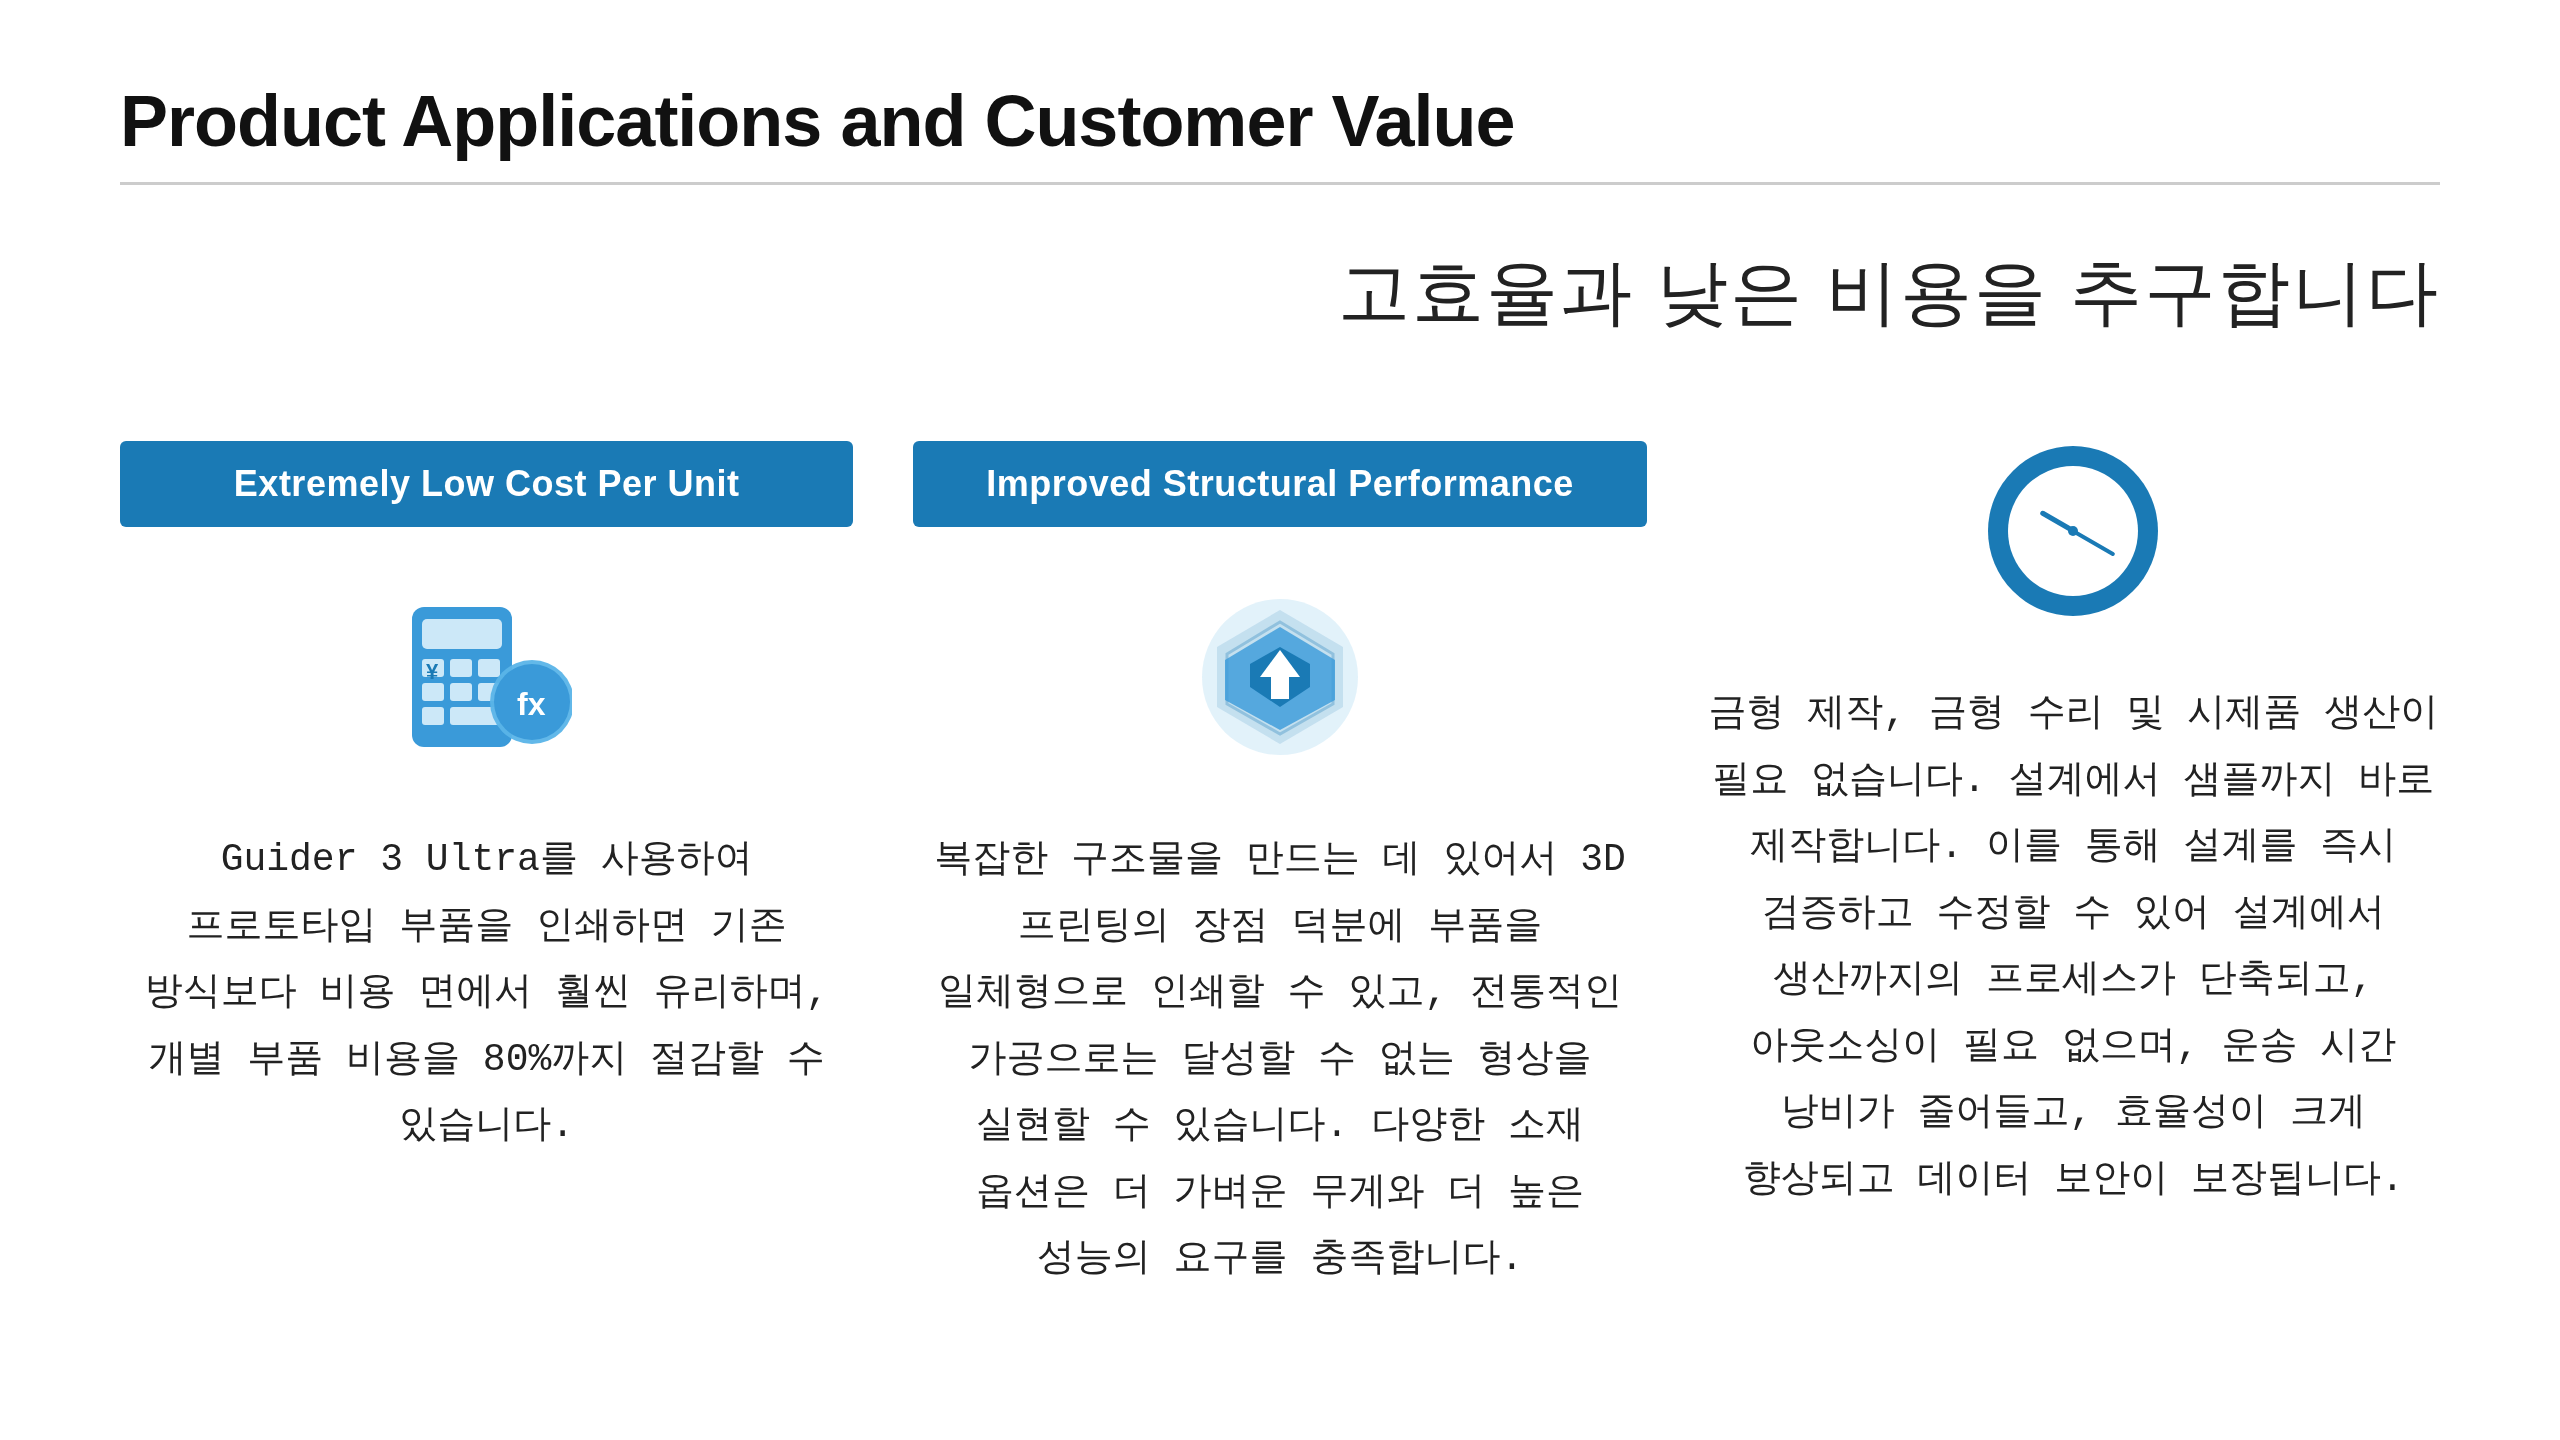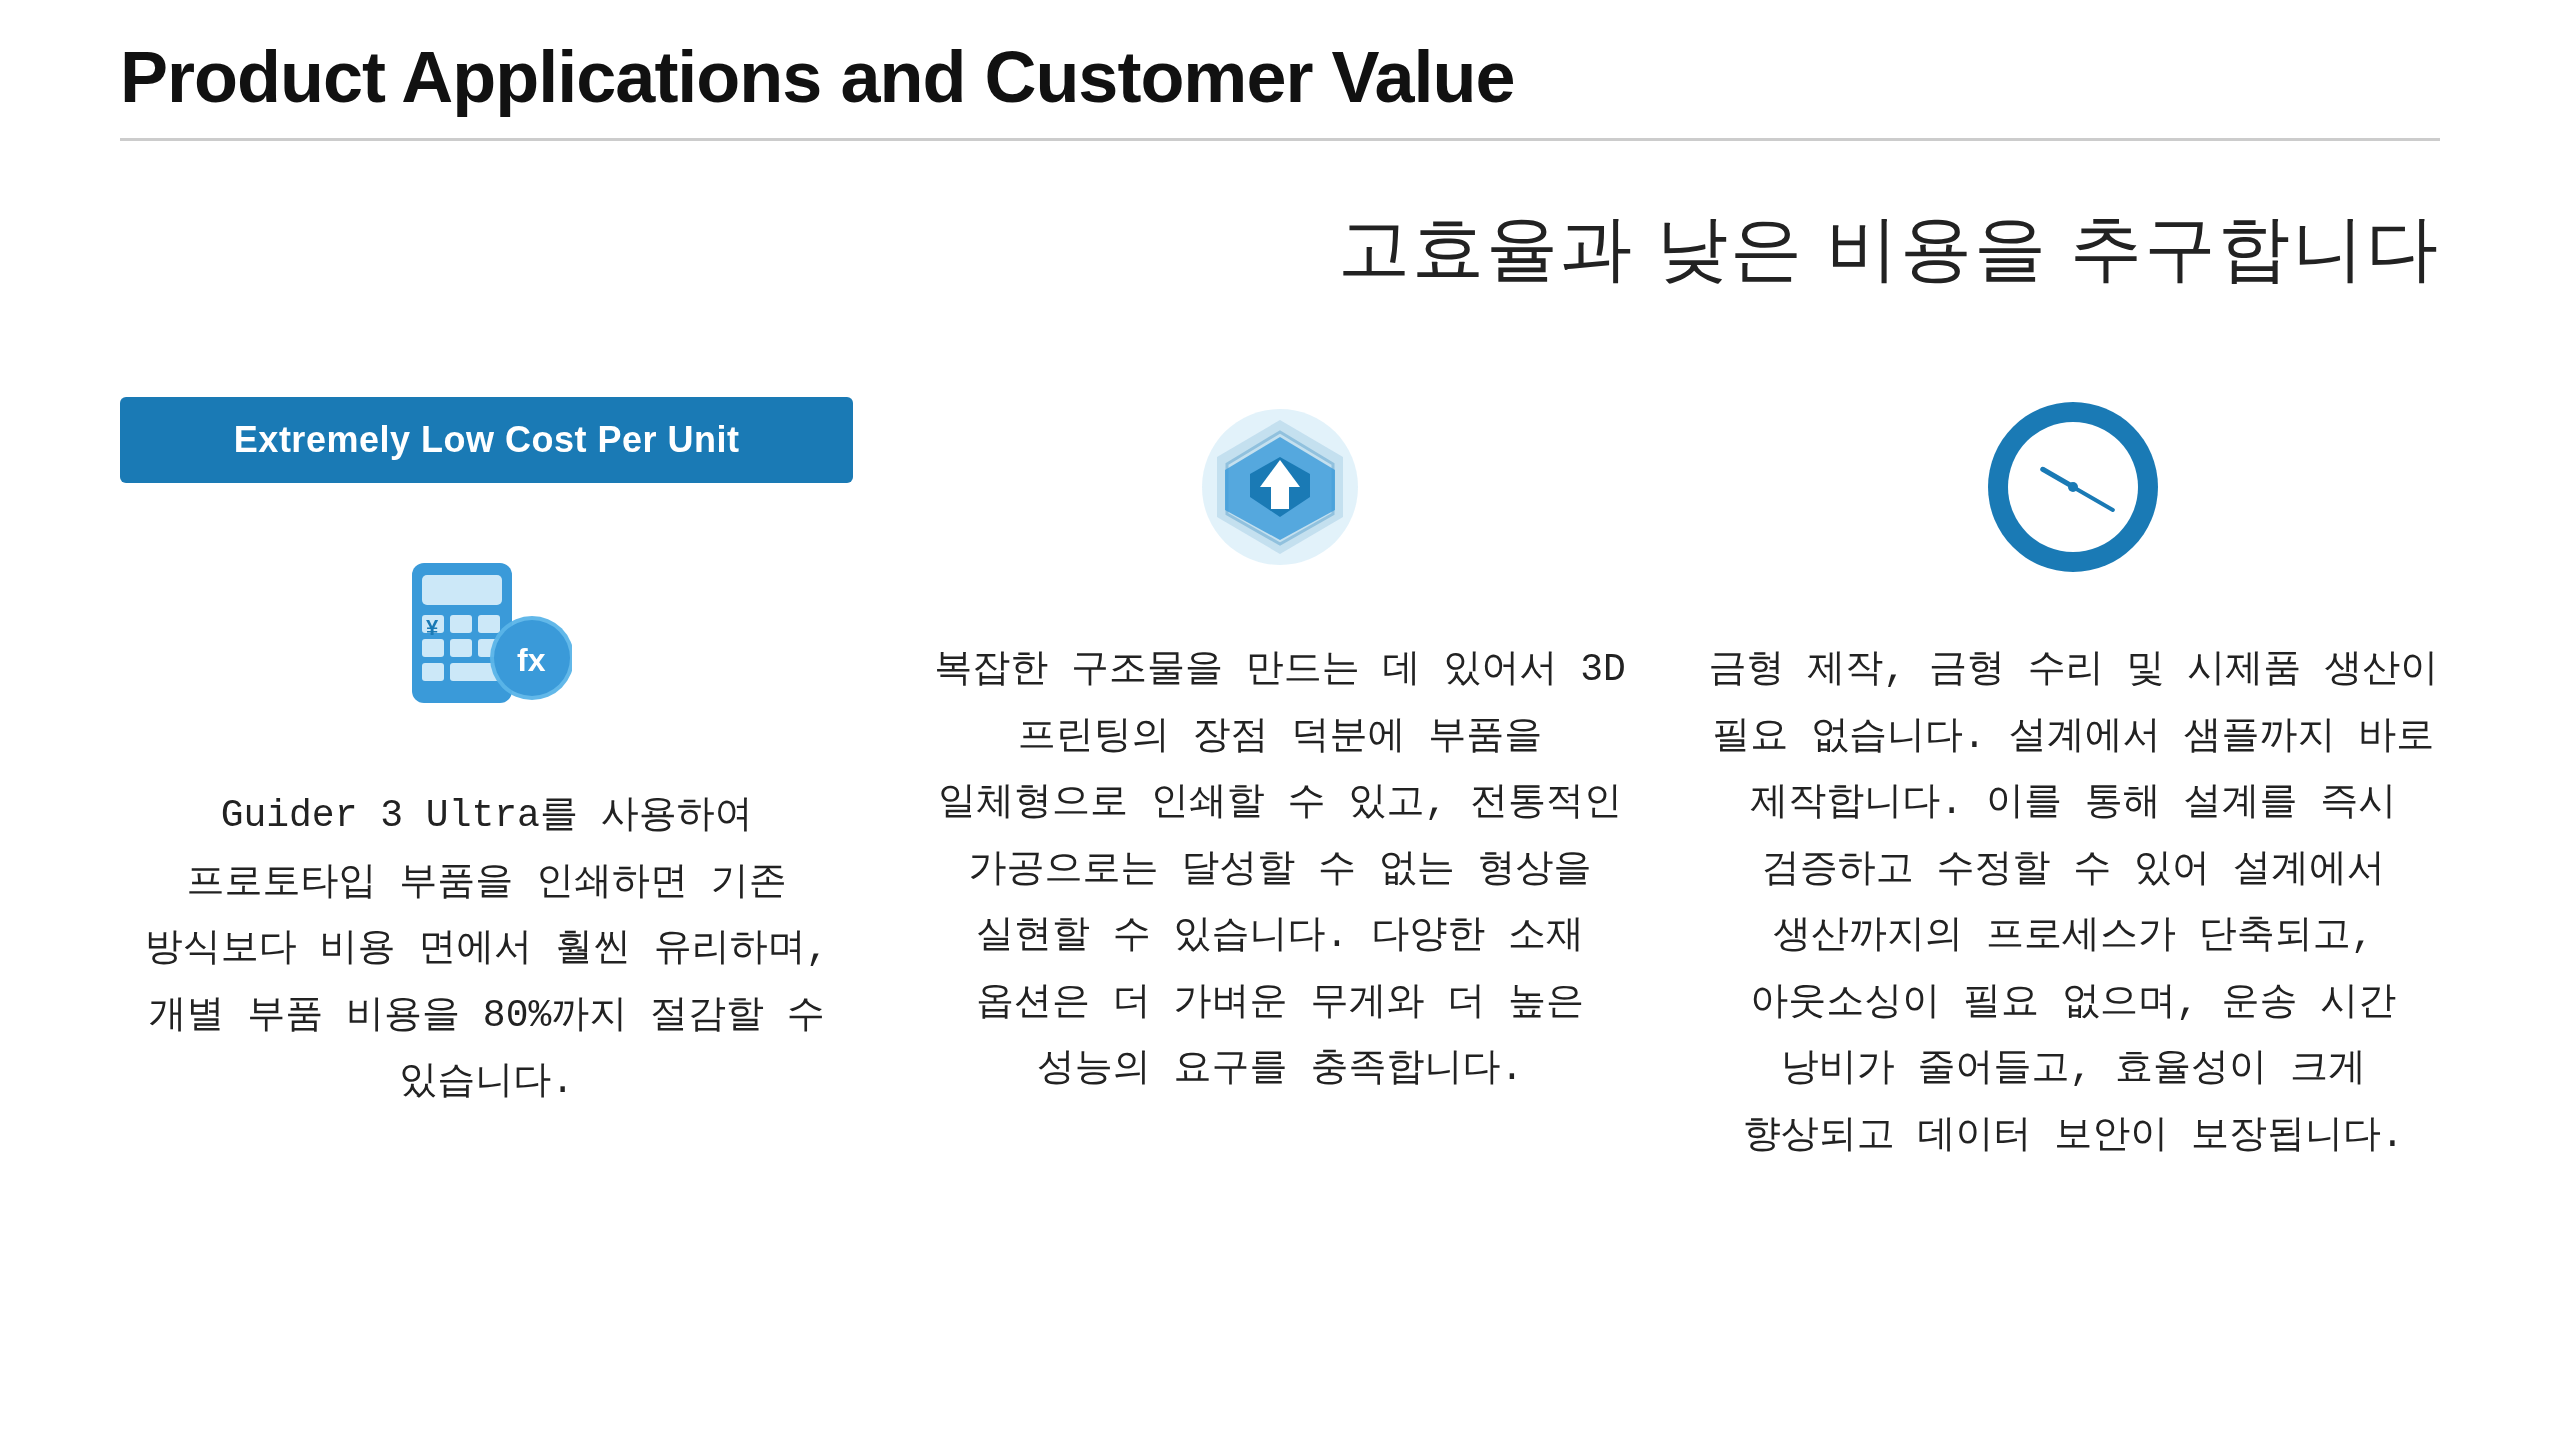--- a/index.html
+++ b/index.html
@@ -12,21 +12,21 @@
       width: 2560px;
       height: 1440px;
       background: #ffffff;
       font-family: 'Segoe UI', Arial, sans-serif;
       overflow: hidden;
     }
 
     .page-container {
       width: 2560px;
       height: 1098px;
-      padding: 36px 120px;
+      padding: 80px 120px;
     }
 
     .page-title {
       font-size: 72px;
       font-weight: 800;
       color: #111111;
       margin-bottom: 20px;
       letter-spacing: -1px;
     }
 
@@ -182,20 +182,21 @@
           <text x="115" y="118" font-size="32" font-weight="bold" fill="#ffffff" font-family="Arial">fx</text>
 
           <text x="24" y="82" font-size="22" fill="#1a7ab5" font-weight="bold" font-family="Arial">¥</text>
         </svg>
       </div>
 
       <p class="col-text">Guider 3 Ultra를 사용하여 프로토타입 부품을 인쇄하면 기존 방식보다 비용 면에서 훨씬 유리하며, 개별 부품 비용을 80%까지 절감할 수 있습니다.</p>
     </div>
 
     <div class="column">
+      <div class="badge">Improved Structural Performance</div>
 
       <div class="icon-area">
 
         <svg width="170" height="170" viewBox="0 0 170 170">
 
           <circle cx="85" cy="85" r="78" fill="#d6edf8" opacity="0.7"></circle>
 
           <polygon points="85,18 148,55 148,115 85,152 22,115 22,55" fill="#1a7ab5" opacity="0.15"></polygon>
 
           <polygon points="85,30 138,62 138,112 85,142 32,112 32,62" fill="none" stroke="#1a7ab5" stroke-width="3" opacity="0.3"></polygon>

